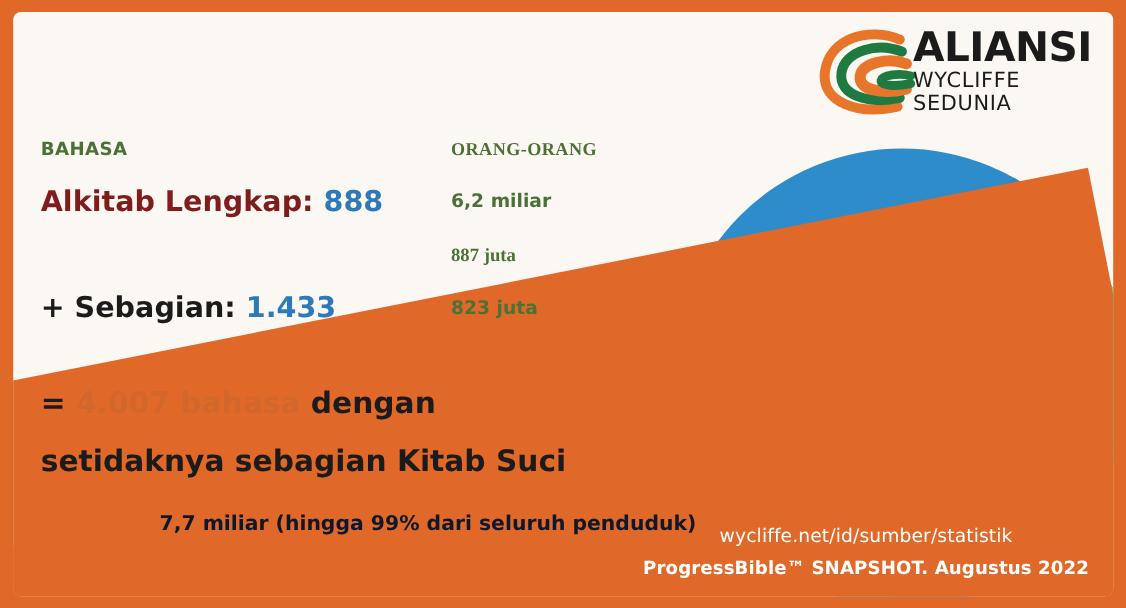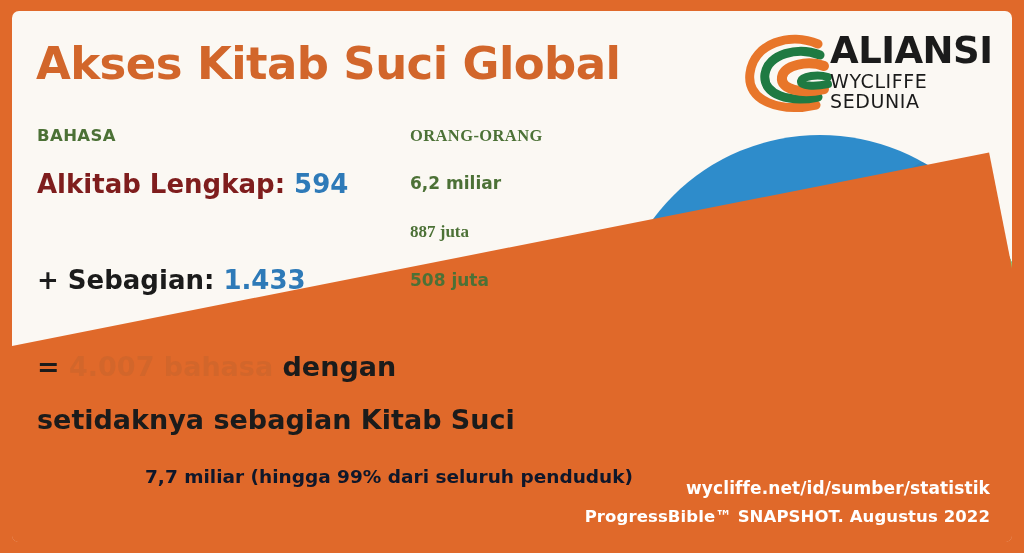--- a/index.html
+++ b/index.html
@@ -137,26 +137,26 @@
     width: 420px;
     height: 420px;
     z-index: 3;
   }
   .globe-wrap svg { display: block; }
 
   
   .logo {
     position: absolute;
     right: 10px;
-    top: 22px;
+    top: 10px;
     width: 258px;
     height: 88px;
     z-index: 30;
     display: flex;
-    align-items: flex-start;
+    align-items: center;
   }
   .logo-mark { width: 92px; height: 80px; flex: none; }
   .logo-text {
     margin-left: -6px;
     display: flex;
     flex-direction: column;
     justify-content: center;
   }
   .logo-name {
     font-size: 37px;
@@ -177,24 +177,25 @@
   
   .footer {
     position: absolute;
     right: 22px;
     bottom: 16px;
     text-align: right;
     z-index: 40;
   }
   .footer-url {
     font-size: 17px;
-    font-weight: 700;
+    font-weight: 400;
     color: #ffffff;
     letter-spacing: 0.1px;
     white-space: nowrap;
+    text-align: center;
   }
   .footer-src {
     font-size: 16.5px;
     font-weight: 700;
     color: #ffffff;
     letter-spacing: 0.1px;
     white-space: nowrap;
     margin-top: 9px;
   }
 </style>
@@ -262,38 +263,37 @@
           <g opacity="0.17">
             <path d="M-60 150 L 60 150 L 60 460 L -60 460 Z" fill="#2d7a2d"></path>
           </g>
 
           <path d="M-20 250 Q 140 160 300 60 Q 360 22 440 -10 L 440 60 Q 330 110 230 180
                    Q 120 258 -20 330 Z" fill="#ffffff" opacity="0.07"></path>
         </g>
       </svg>
     </div>
 
-    <div class="title">Akses Kitab Suci Global</div>
 
     <div class="col-head bahasa">BAHASA</div>
     <div class="col-head people">ORANG-ORANG</div>
 
     <div class="stat-row r1">
       <span class="lbl accent">Alkitab Lengkap:</span>
-      <span class="num">594</span>
+      <span class="num">888</span>
     </div>
     <div class="people-val p1">6,2 miliar</div>
 
     <div class="people-val p2">887 juta</div>
 
     <div class="stat-row r3">
       <span class="lbl">+ Sebagian:</span>
       <span class="num">1.433</span>
     </div>
-    <div class="people-val p3">508 juta</div>
+    <div class="people-val p3">823 juta</div>
 
     <div class="summary sum1">
       <span>=</span>
       <span class="accent">4.007</span>
       <span class="accent">bahasa</span>
       <span>dengan</span>
     </div>
     <div class="summary sum2">setidaknya sebagian Kitab Suci</div>
     <div class="footnote">7,7 miliar (hingga 99% dari seluruh penduduk)</div>
 

